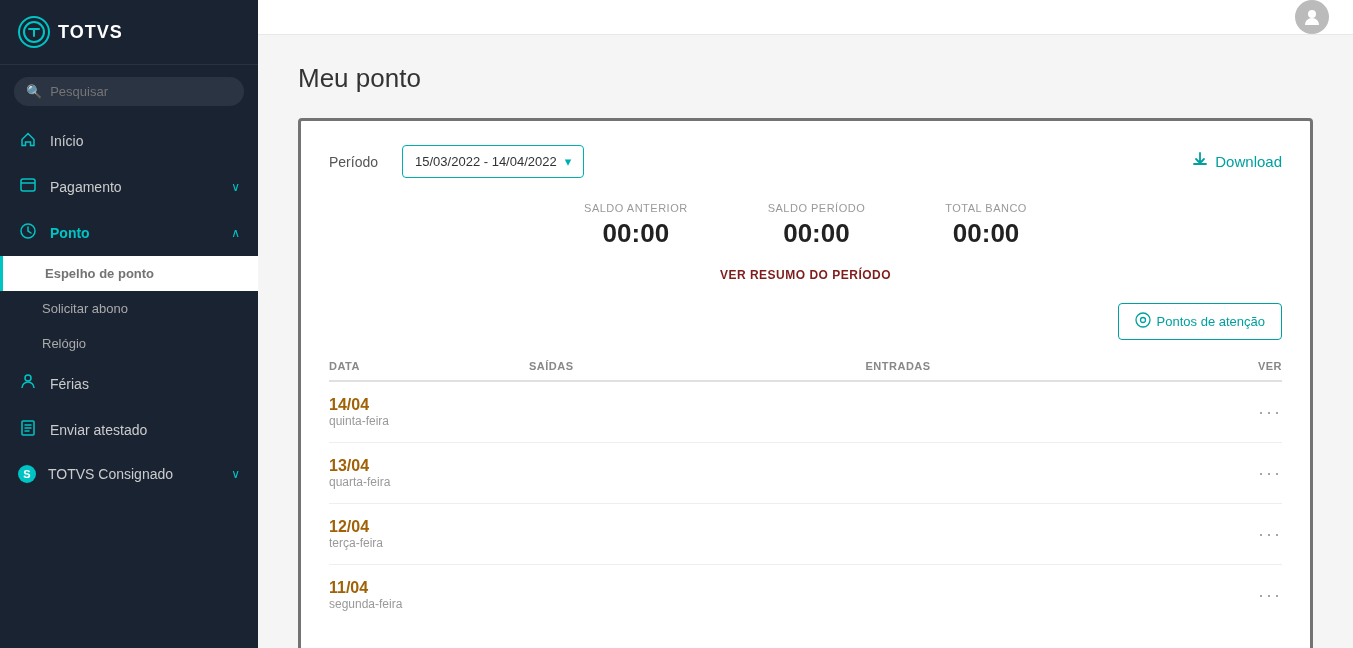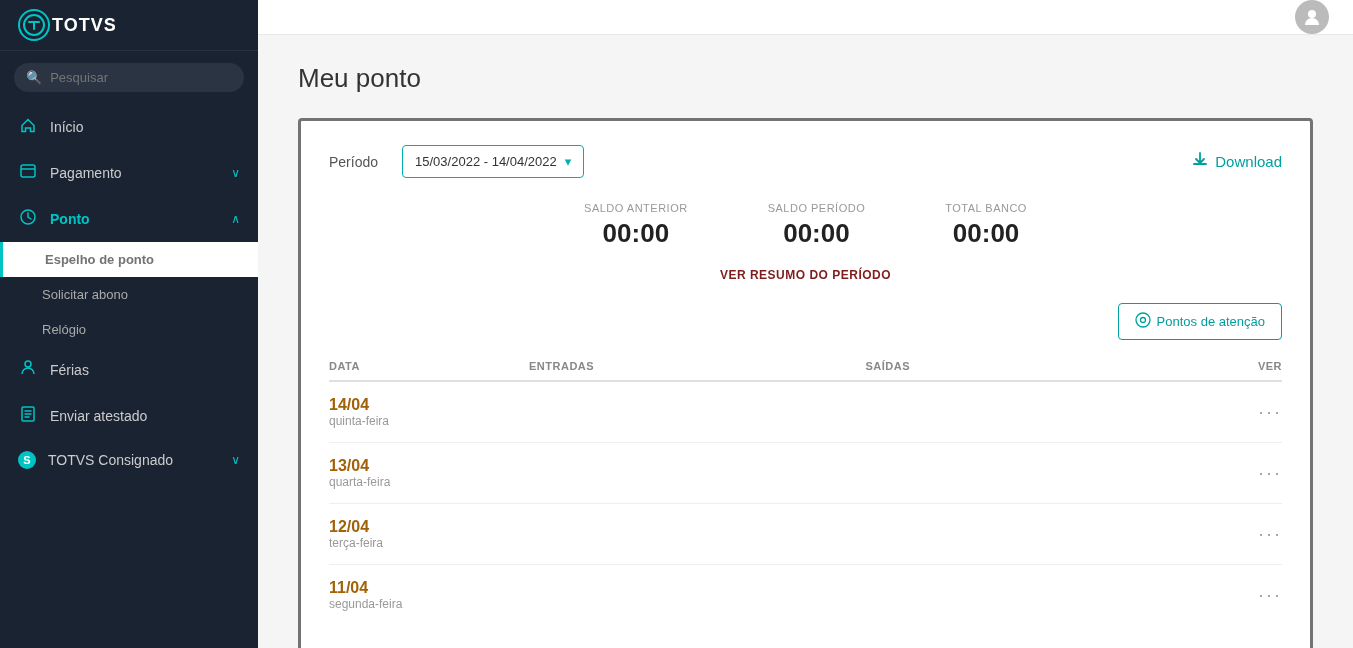--- a/index.html
+++ b/index.html
@@ -12,22 +12,22 @@
       background: #1a2332;
       color: #fff;
       display: flex;
       flex-direction: column;
       height: 100%;
       overflow-y: auto;
     }
     .sidebar-logo {
       display: flex;
       align-items: center;
-      padding: 9px 18px;
-      gap: 2px;
+      padding: 16px 18px;
+      gap: 8px;
       border-bottom: 1px solid rgba(255,255,255,0.07);
     }
     .logo-icon {
       width: 32px; height: 32px;
       border: 2px solid #00c4c4;
       border-radius: 50%;
       display: flex; align-items: center; justify-content: center;
       font-size: 11px; color: #00c4c4; font-weight: bold;
     }
     .logo-text {
@@ -397,22 +397,22 @@
                 <ellipse cx="8" cy="8" rx="7" ry="7" stroke="#00a0a0" stroke-width="1.3" fill="none"></ellipse>
                 <circle cx="8" cy="8" r="2.5" stroke="#00a0a0" stroke-width="1.3" fill="none"></circle>
               </svg>
           </span>
           <span>Pontos de atenção</span>
         </button>
       </div>
 
       <div class="table-header">
         <div class="th">DATA</div>
+        <div class="th">SAÍDAS</div>
         <div class="th">ENTRADAS</div>
-        <div class="th">SAÍDAS</div>
         <div class="th right">VER</div>
       </div>
 
       <div class="table-row">
         <div>
           <div class="date-main">14/04</div>
           <div class="date-sub">quinta-feira</div>
         </div>
         <div></div>
         <div></div>

